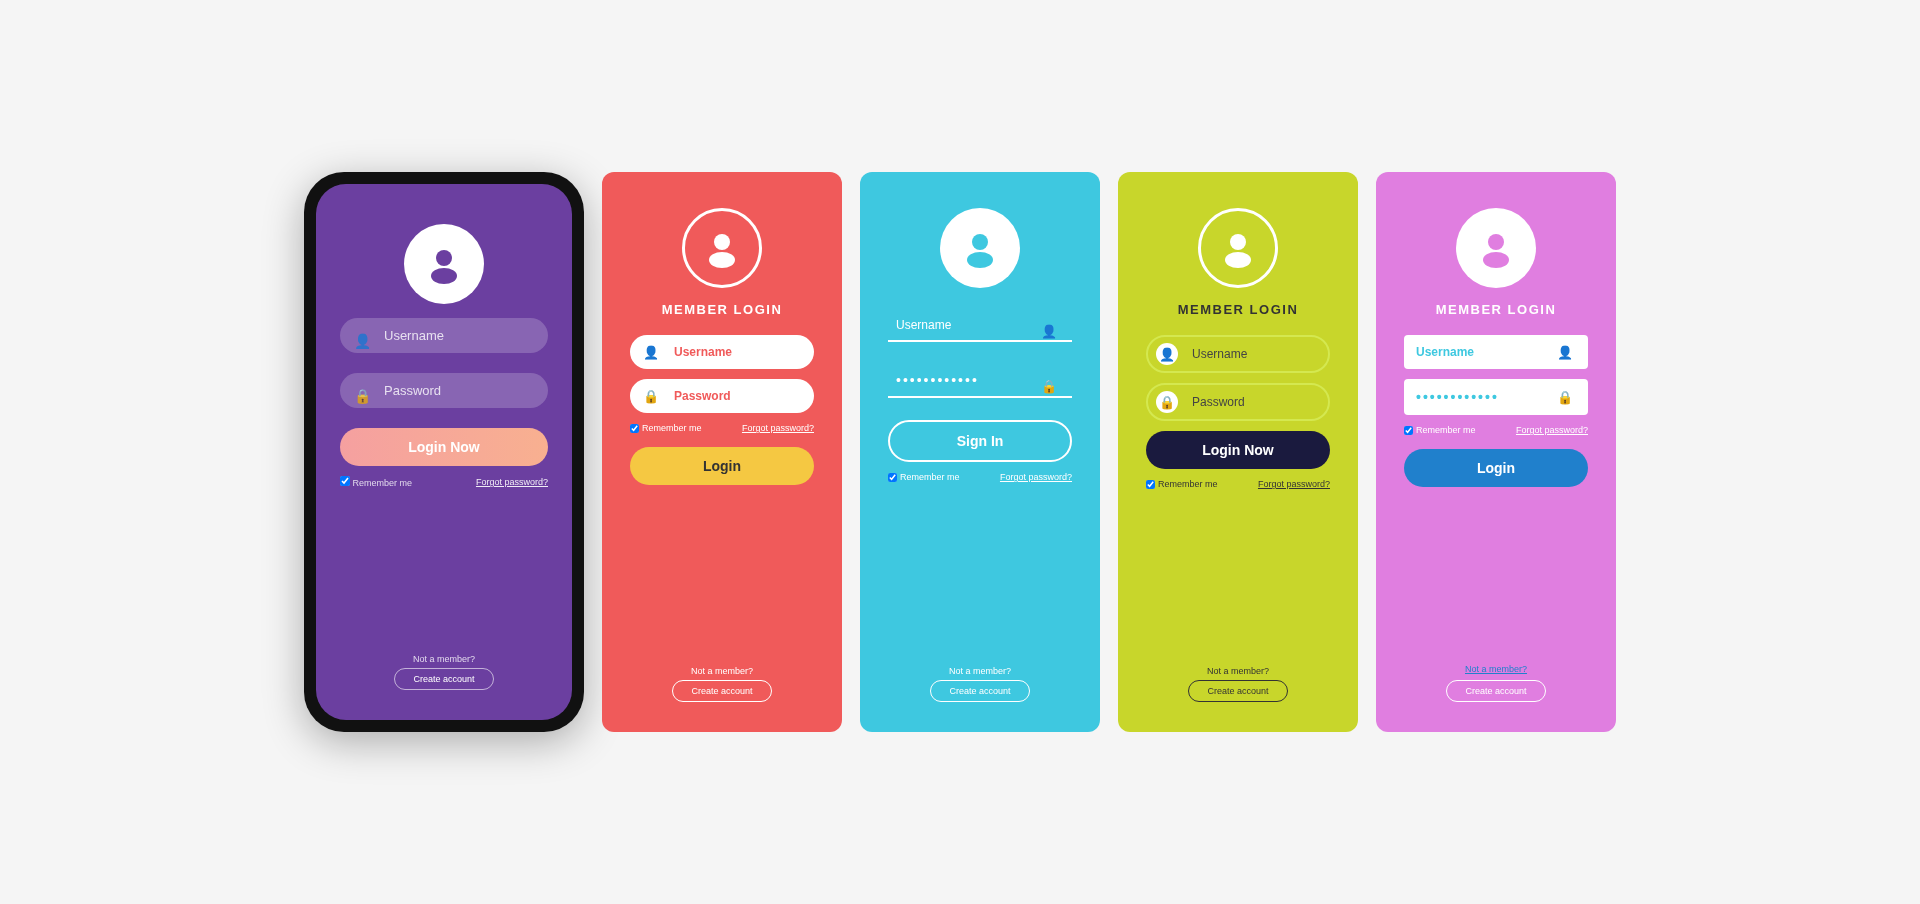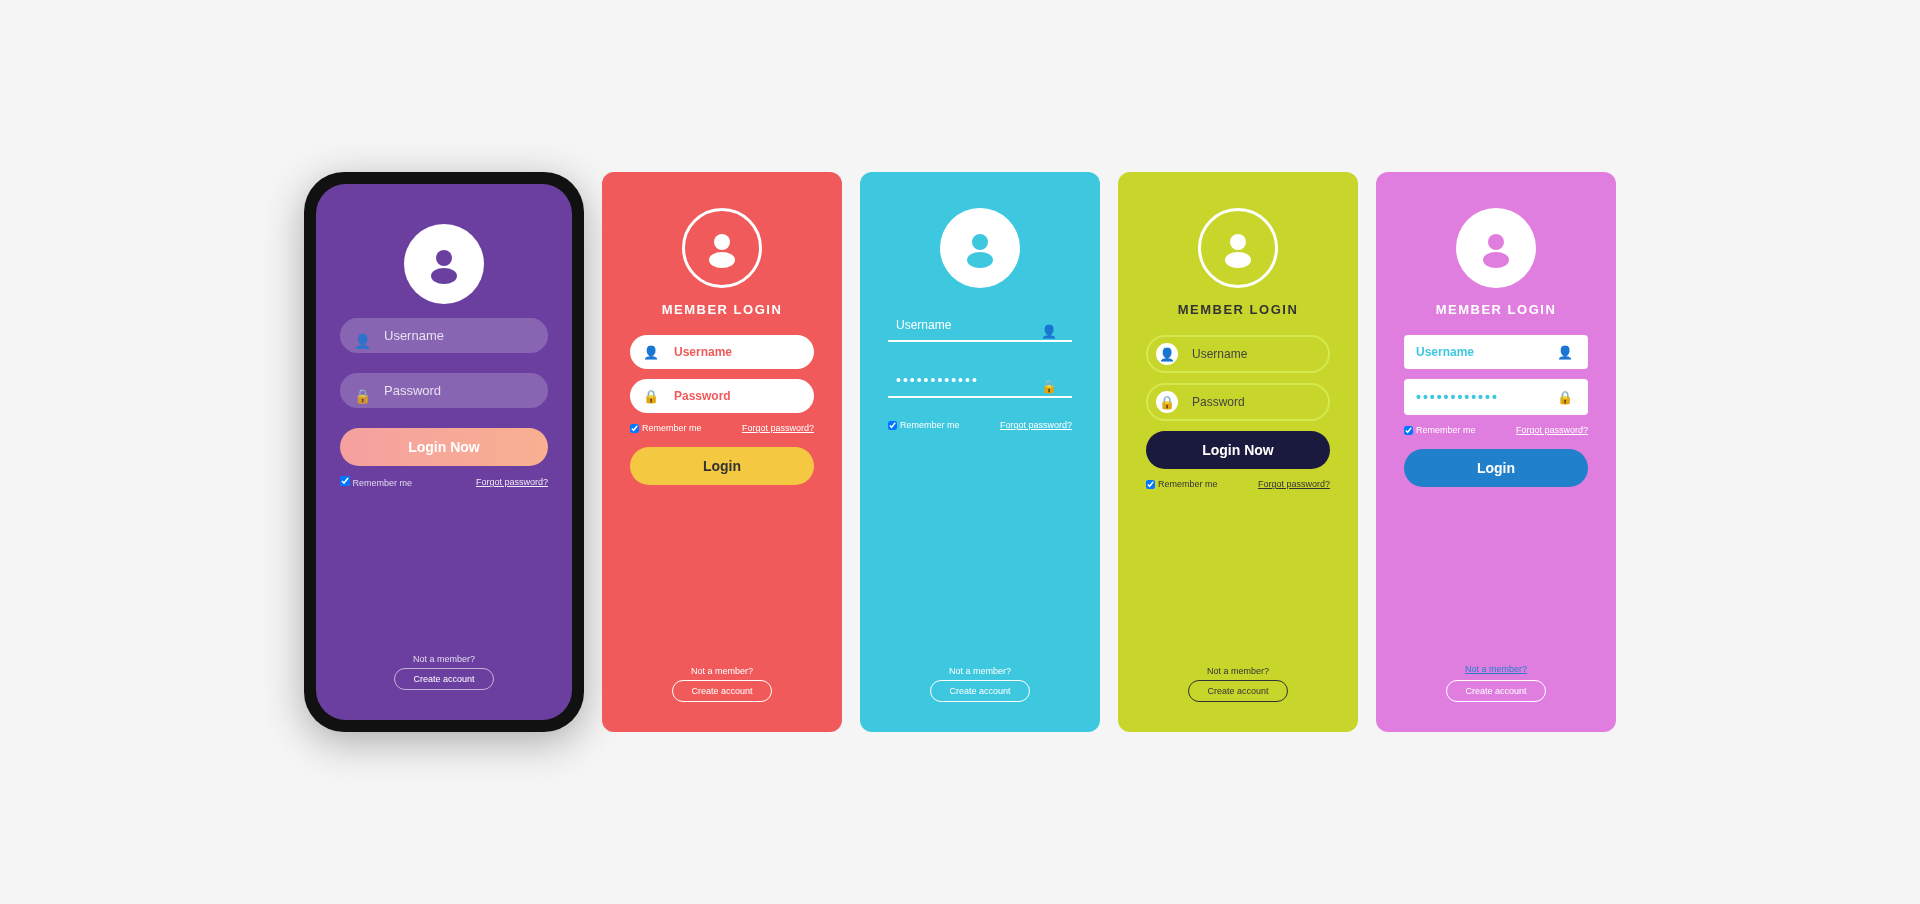--- a/index.html
+++ b/index.html
@@ -410,20 +410,21 @@
     <div class="cyan-input-wrapper">
       <input class="input-underline" type="text" style="padding-right: 30px;" placeholder="Username">
       <span class="input-icon-right" style="color:white; font-size:13px;">👤</span>
     </div>
 
     <div class="cyan-input-wrapper">
       <input class="input-underline pw-dots" type="text" value="••••••••••••" style="padding-right: 30px;">
       <span class="input-icon-right" style="color:white; font-size:13px;">🔒</span>
     </div>
 
+    <button class="btn" style="background:#3ec8e0; color:white; border:none; border-radius:25px; margin-bottom:10px; border: 2px solid white;">Sign In</button>
 
     <div class="remember-row">
       <label class="remember-label cyan-remember">
         <input type="checkbox" checked="" style="width: 9px; height: 9px;">
         <span>Remember me</span>
       </label>
       <span class="cyan-forgot">Forgot password?</span>
     </div>
 
     <div class="spacer"></div>

